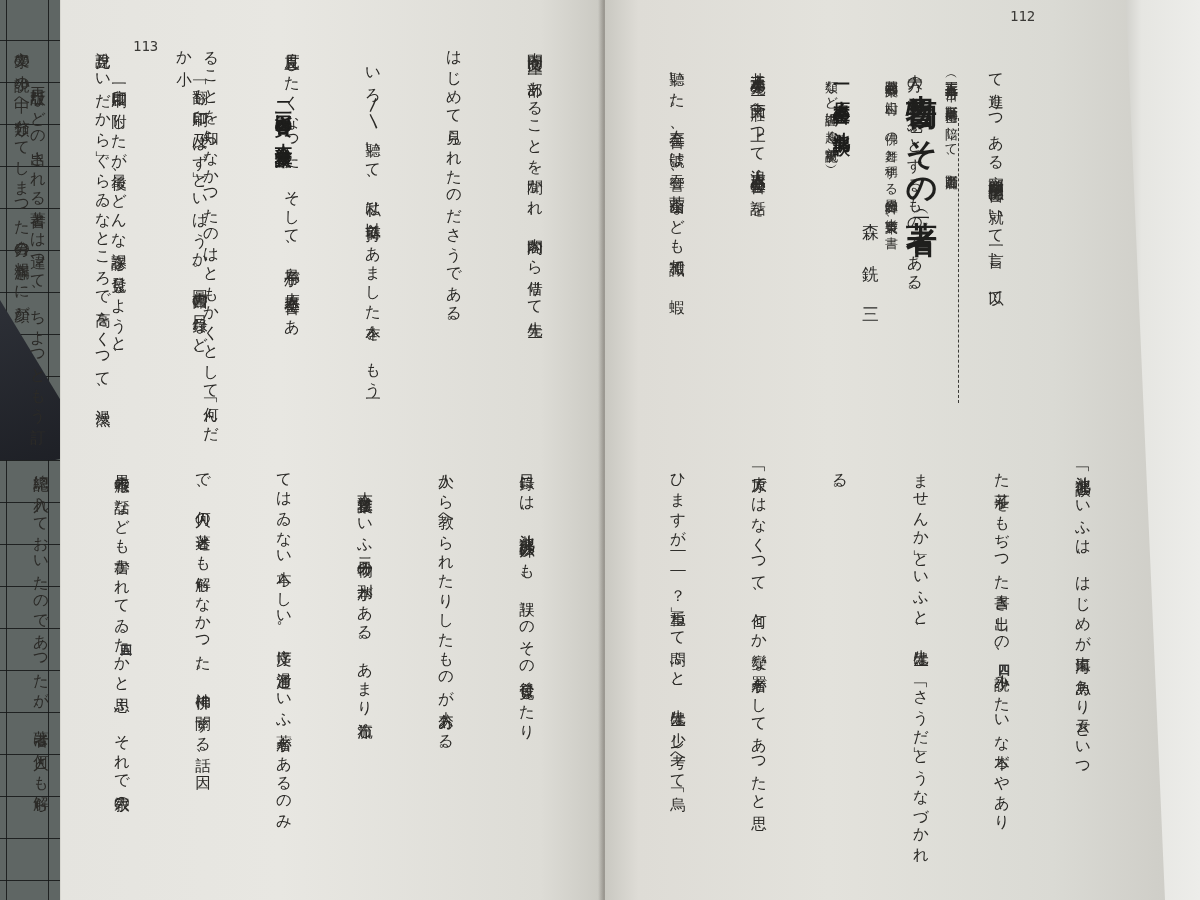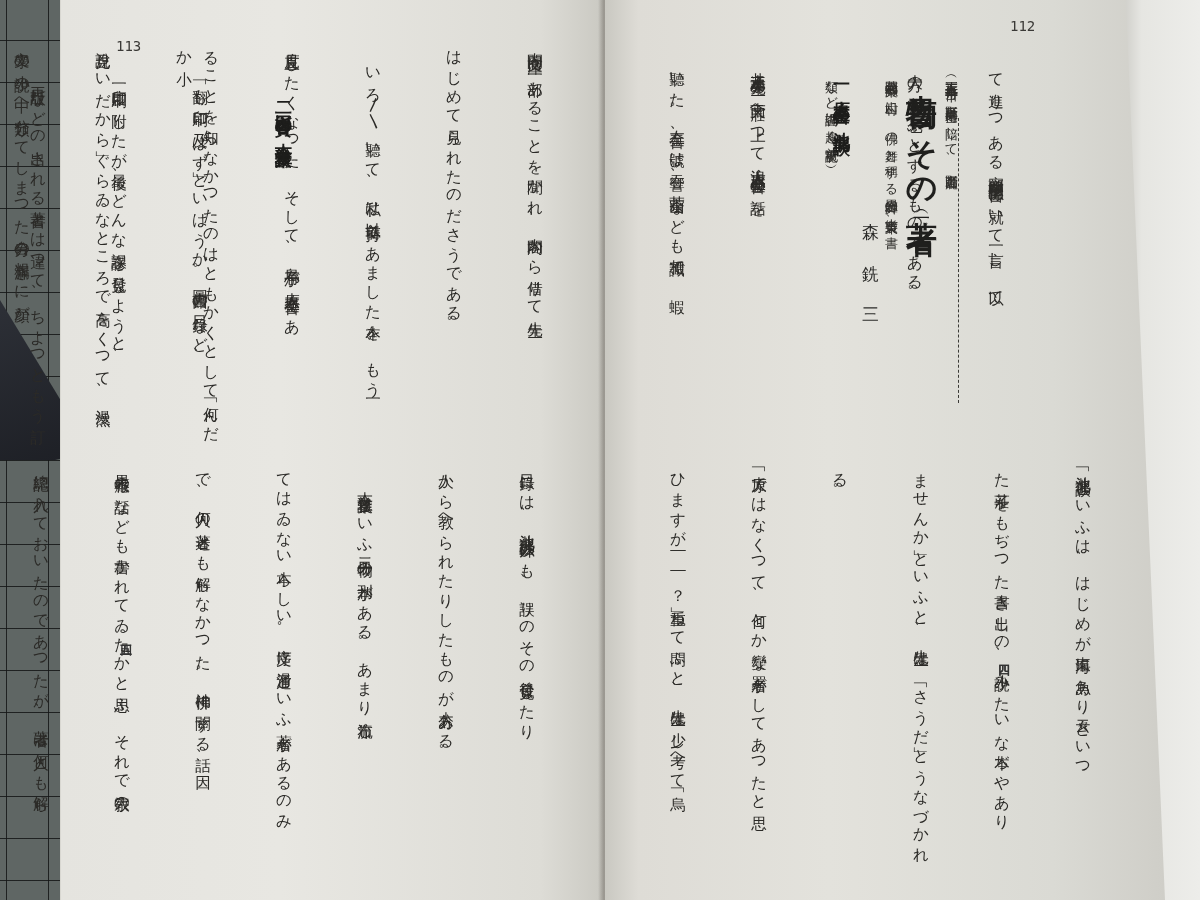--- a/index.html
+++ b/index.html
@@ -92,21 +92,21 @@
     }
   </style>
 </head>
 <body>
 
 <div class="mat"></div>
 <div class="box-corner-top"></div>
 <div class="bg-right"></div>
 
 <div class="page page-left">
-  <div class="page-num" style="left:55px; top:38px;">113</div>
+  <div class="page-num" style="left:72px; top:38px;">113</div>
   <div class="kanji-num" style="left:56px; top:635px;">四五</div>
 
   <div class="vtext" style="right:4px; top:40px; height:410px;">
     <span style="display: block;">内閣文庫に一部あることを聞かれ、内閣から借りて先生</span>
     <span style="display: block;">はじめて見られたのださうである。</span>
     <span style="display: block;">　いろ〳〵聽いて、私は以前持てあました本を、もう一</span>
     <span style="display: block;">度見直したくなつた。そして、烏有子が大原左金吾であ</span>
     <span style="display: block;">ることを知らなかつたのはともかくとして「何んだか小</span>
     <span style="display: block;">說見たいだから」ぐらゐなところで高をくゝつて、漫然</span>
     <span style="display: block;">文學の小說の中へ分類してしまつた自分の粗漏さに顏が</span>
@@ -151,21 +151,21 @@
     
     
     
     
   </div>
 </div>
 
 <div class="gutter"></div>
 
 <div class="page page-right">
-  <div class="page-num" style="left:405px; top:18px;">112</div>
+  <div class="page-num" style="left:405px; top:8px;">112</div>
   <div class="kanji-num" style="left:390px; top:655px;">四四</div>
 
   <div class="vtext" style="left:398px; top:62px; height:380px; width:60px;">
     <span style="display: block;">て進りつゝある密部壁明學關係書に就いて一言し、以て</span>
     <span style="display: block;">大方の敎を乞ふとするものである。</span>
   </div>
 
   <div class="subnote" style="left:330px; top:70px; height:360px; width:66px;">
     <span style="display: block;">（大正十五年十一月十日、高野辰之博士に陪して、高野山麓</span>
     <span style="display: block;">花園村梁瀨の山村に、佛の舞と稱する恩師舞の古樂裝束、書</span>

